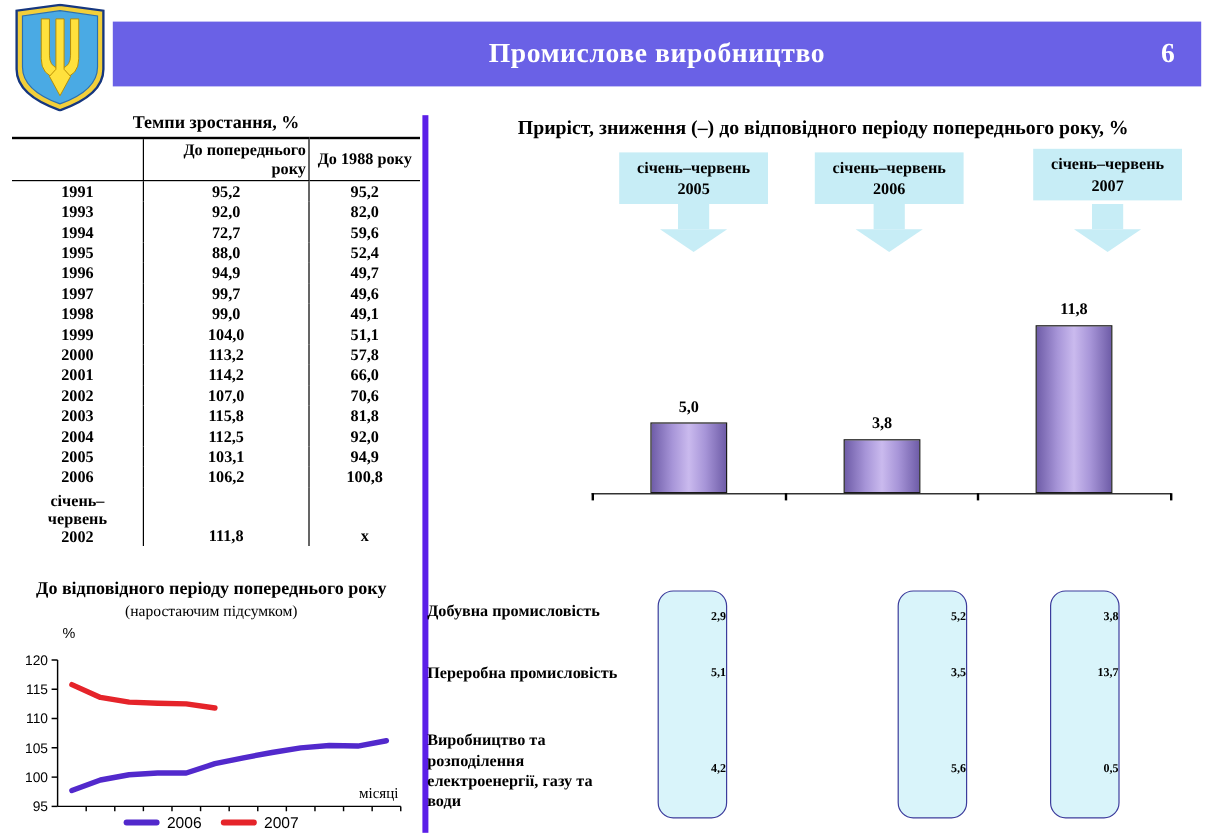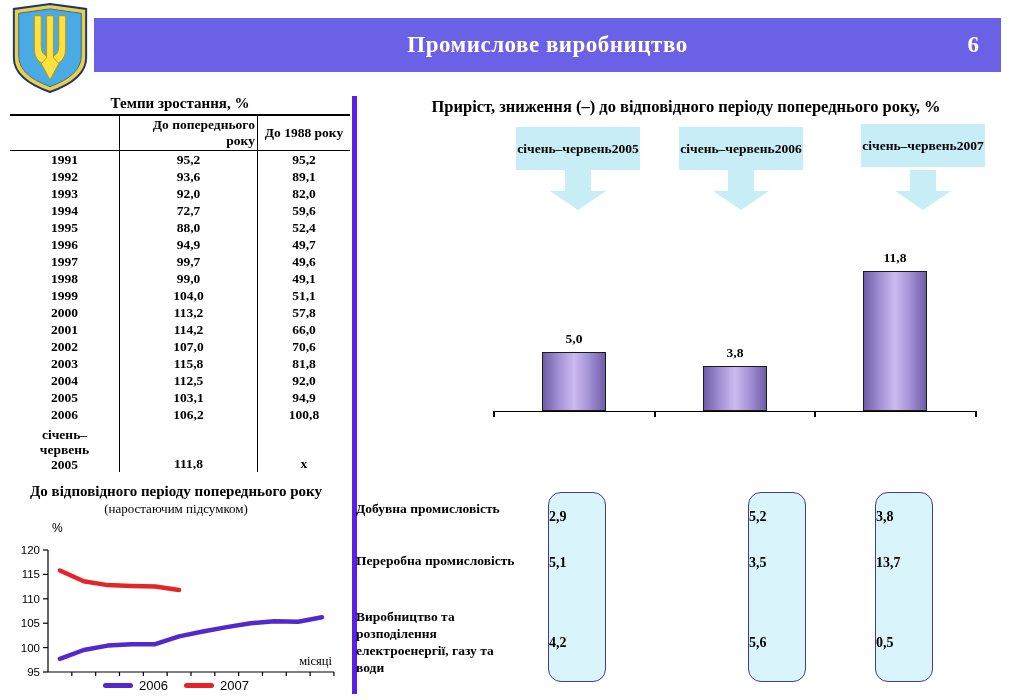--- a/index.html
+++ b/index.html
@@ -43,39 +43,39 @@
   .legend{position:absolute;left:0;top:678px;width:352px;display:flex;
           justify-content:center;align-items:center;gap:16px;}
   .legend-item{display:flex;align-items:center;gap:6px;
                font-family:"Liberation Sans",sans-serif;font-size:13px;}
   .legend-swatch{display:inline-block;width:30px;height:5px;border-radius:3px;}
 
   
   .right-title{position:absolute;left:362px;top:97px;width:648px;text-align:center;
                font-weight:bold;font-size:16.5px;}
   .period-box{position:absolute;top:127px;width:124px;height:43px;background:#c7edf6;
-              display:flex;flex-direction:row;align-items:center;justify-content:center;
+              display:flex;flex-direction:column;align-items:center;justify-content:center;
               font-weight:bold;font-size:13.5px;line-height:18px;}
   .arrow-stem{position:absolute;top:170px;width:26px;height:21px;background:#c7edf6;}
   .arrow-head{position:absolute;top:191px;width:0;height:0;
               border-left:28px solid transparent;border-right:28px solid transparent;
               border-top:19px solid #c7edf6;}
 
   .bar-axis{position:absolute;left:493px;top:411px;width:483px;height:0;border-top:1.5px solid #000;}
   .bar-tick{position:absolute;top:411px;width:1.5px;height:6px;background:#000;}
   .bar{position:absolute;width:64px;border:1px solid #1a1a1a;box-sizing:border-box;
        background:linear-gradient(to right,#6f5da8 0%,#a795d8 28%,#cabaee 50%,#a795d8 72%,#6f5da8 100%);}
   .bar-label{position:absolute;width:64px;text-align:center;font-weight:bold;font-size:13.5px;}
 
   .cat-label{position:absolute;left:356px;width:160px;
              font-weight:bold;font-size:13.5px;line-height:17px;}
   .value-box{position:absolute;top:492px;width:58px;height:190px;background:#d9f4fa;
              border:1.5px solid #3c3c9c;border-radius:13px;box-sizing:border-box;}
-  .value-box .val{position:absolute;left:0;width:100%;text-align:left;
-                  font-weight:bold;font-size:14px;}
+  .value-box .val{position:absolute;left:0;width:100%;text-align:right;
+                  font-weight:bold;font-size:10px;}
   .value-box .v1{top:16px;} .value-box .v2{top:62px;} .value-box .v3{top:142px;}
 </style>
 </head>
 <body>
 
 <div class="slide">
 
   <div class="emblem">
     <svg width="86" height="90" viewBox="0 0 88 92">
       <path d="M44,1 L81,6 L81,56 Q81,78 44,91 Q7,78 7,56 L7,6 Z" fill="#f2cf3a" stroke="#16377f" stroke-width="2"></path>
@@ -104,25 +104,20 @@
         <th class="c-1990">До 1988 року</th>
       </tr>
     </thead>
     <tbody id="table-body">
         <tr>
           <td>1991</td>
           <td>95,2</td>
           <td>95,2</td>
         </tr>
         <tr>
-          <td>1992</td>
-          <td>93,6</td>
-          <td>89,1</td>
-        </tr>
-        <tr>
           <td>1993</td>
           <td>92,0</td>
           <td>82,0</td>
         </tr>
         <tr>
           <td>1994</td>
           <td>72,7</td>
           <td>59,6</td>
         </tr>
         <tr>
@@ -181,21 +176,21 @@
           <td>94,9</td>
         </tr>
         <tr>
           <td>2006</td>
           <td>106,2</td>
           <td>100,8</td>
         </tr>
         <tr class="last-row">
           <td class="multiline">січень–
 червень
-2005</td>
+2002</td>
           <td>111,8</td>
           <td>х</td>
         </tr>
       </tbody>
   </table>
 
   <div class="line-chart-title">До відповідного періоду попереднього року</div>
   <div class="line-chart-subtitle">(наростаючим підсумком)</div>
   <svg id="line-chart" width="352" height="162" viewBox="0 0 352 162">
       <line x1="48" y1="32" x2="48" y2="154" stroke="#000" stroke-width="1.2"></line>

